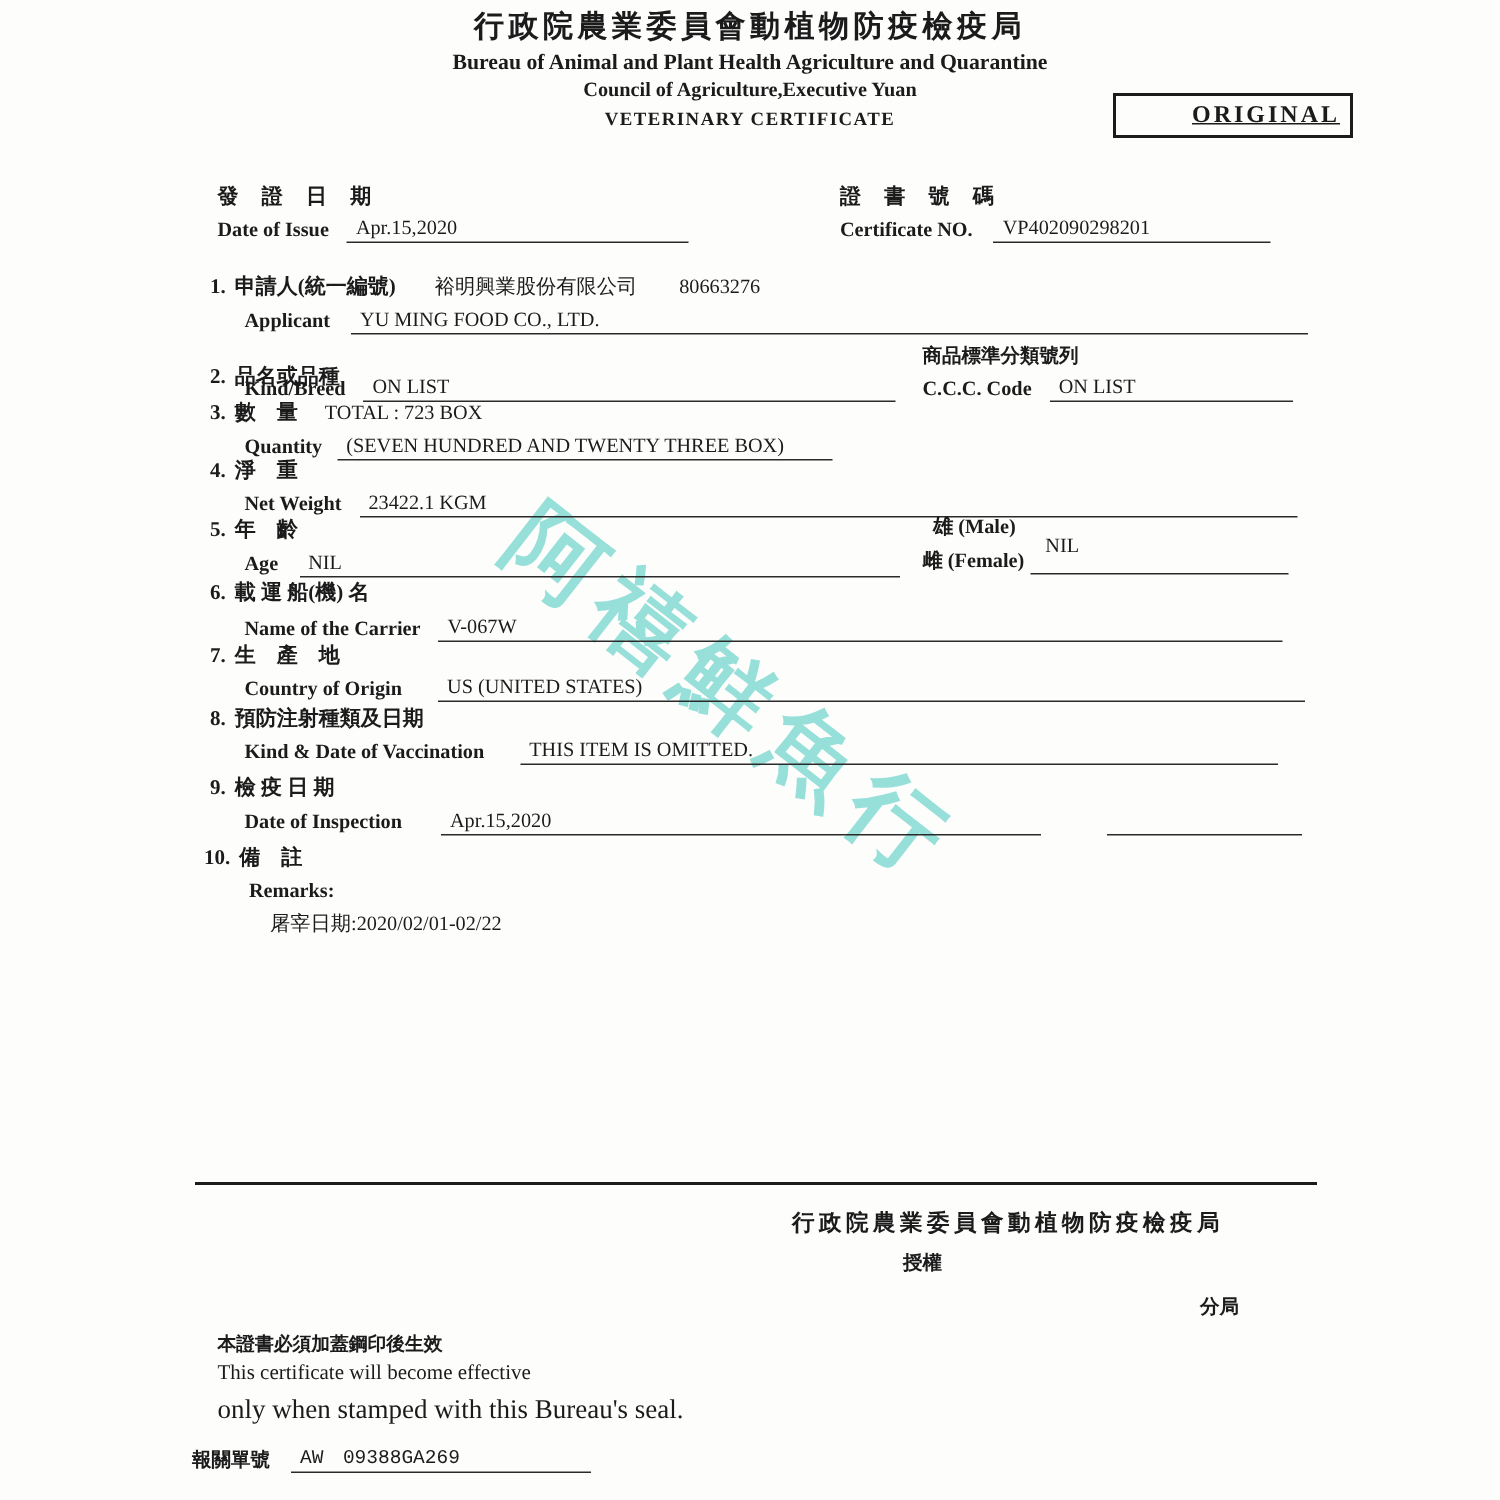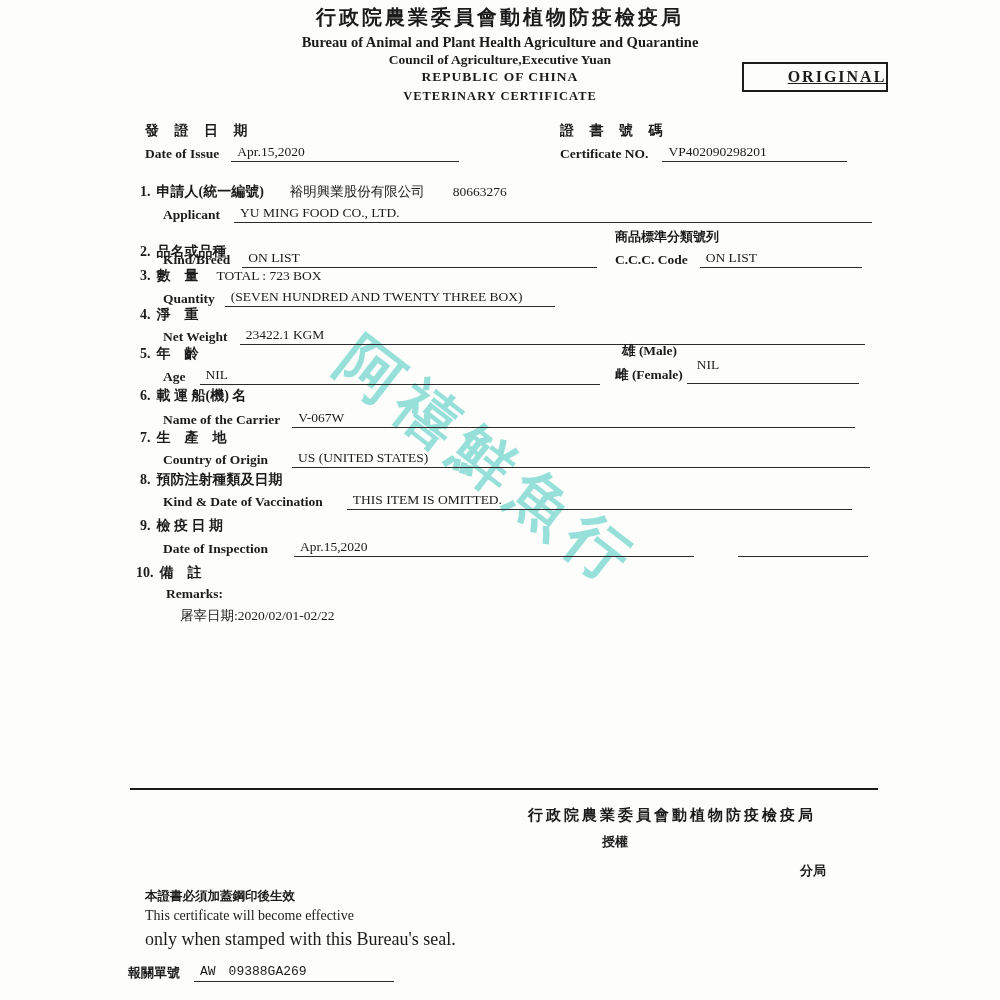--- a/index.html
+++ b/index.html
@@ -20,21 +20,21 @@
   }
   .useg { display:inline-block; border-bottom:1.6px solid #2a2a2a; vertical-align:bottom; }
   .header { left:60px; top:4px; width:880px; text-align:center; position:absolute; }
   .h-zh-title { font-size:20px; letter-spacing:3px; font-weight:bold; }
   .h-en1 { font-size:14.5px; font-weight:bold; margin-top:3px; }
   .h-en2 { font-size:13.5px; font-weight:bold; margin-top:1px; }
   .h-roc { font-size:13.5px; font-weight:bold; letter-spacing:1px; margin-top:1px; }
   .h-zh2 { font-size:16px; letter-spacing:4px; font-weight:bold; margin-top:1px; }
   .h-vc  { font-size:12.5px; font-weight:bold; letter-spacing:1px; margin-top:4px; }
   .original-box {
-    position:absolute; left:742px; top:62px; width:146px; height:30px;
+    position:absolute; left:742px; top:62px; width:160px; height:30px;
     border:2px solid #1c1c1c; display:flex; align-items:center; justify-content:center;padding-left:44px;
   }
   .original-box span {
     font-weight:bold; font-size:16px; letter-spacing:2px; text-decoration:underline;
   }
   .zh-label { font-weight:bold; font-size:14px; }
   .sp6 { letter-spacing:6px; }
   .sp3 { letter-spacing:3px; }
   .zhval { font-size:13.5px; }
   .watermark {
@@ -50,21 +50,20 @@
 <body>
 
 <div class="page">
 
   <div class="watermark">阿禧鮮魚行</div>
 
   <div class="header">
     <div class="h-zh-title">行政院農業委員會動植物防疫檢疫局</div>
     <div class="h-en1">Bureau of Animal and Plant Health Agriculture and Quarantine</div>
     <div class="h-en2">Council of Agriculture,Executive Yuan</div>
-    <div class="h-roc">REPUBLIC OF CHINA</div>
     <div class="h-vc">VETERINARY CERTIFICATE</div>
   </div>
 
   <div class="original-box">
     <span>ORIGINAL</span>
   </div>
 
   <div class="abs zh-label sp6" style="left:145px; top:122px;">發 證 日 期</div>
   <div class="abs" style="left:145px; top:144px;">
     <span class="en-label">Date of Issue</span>

